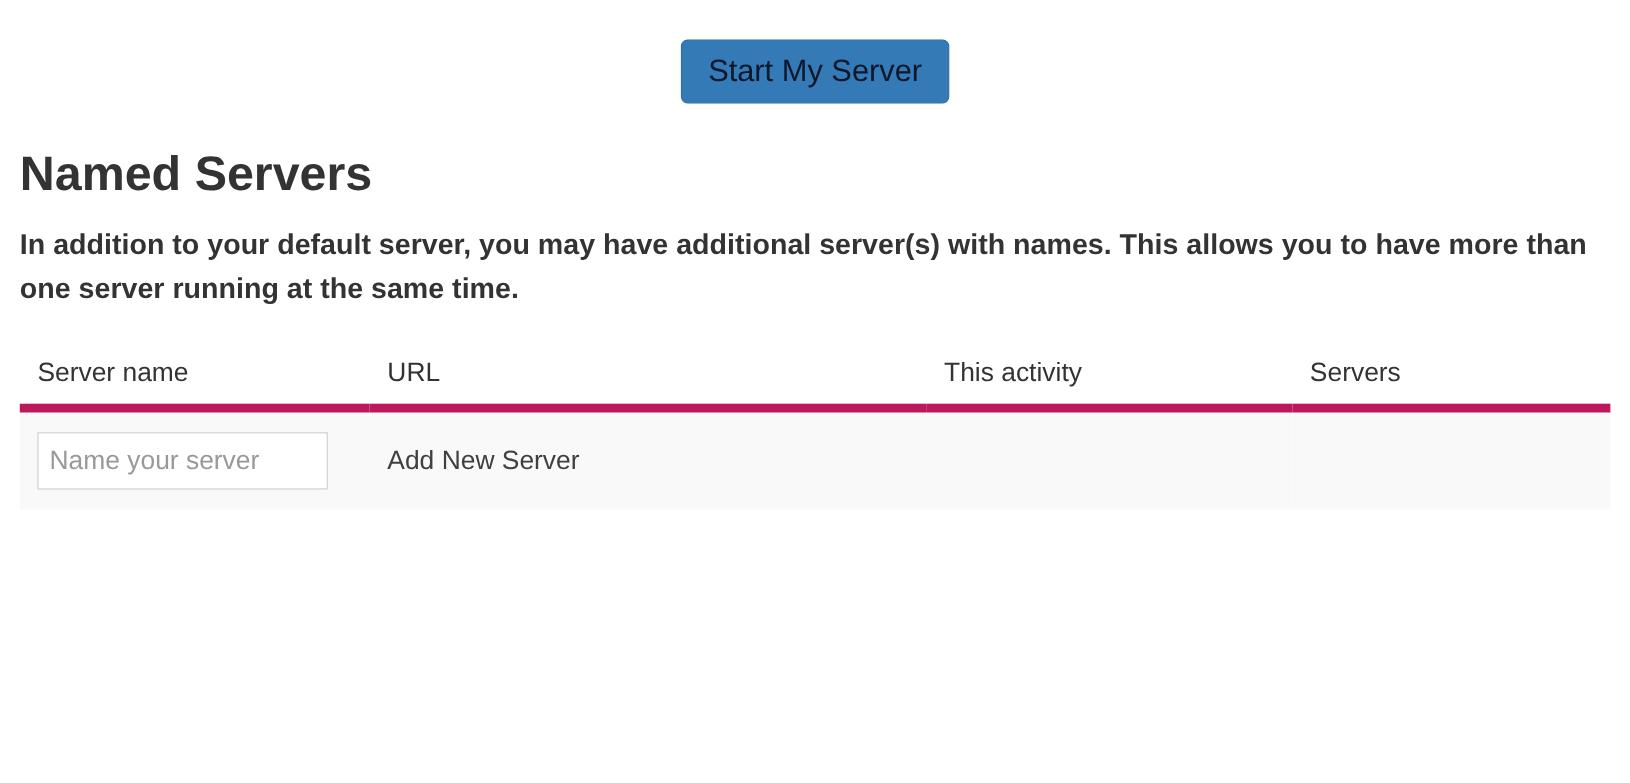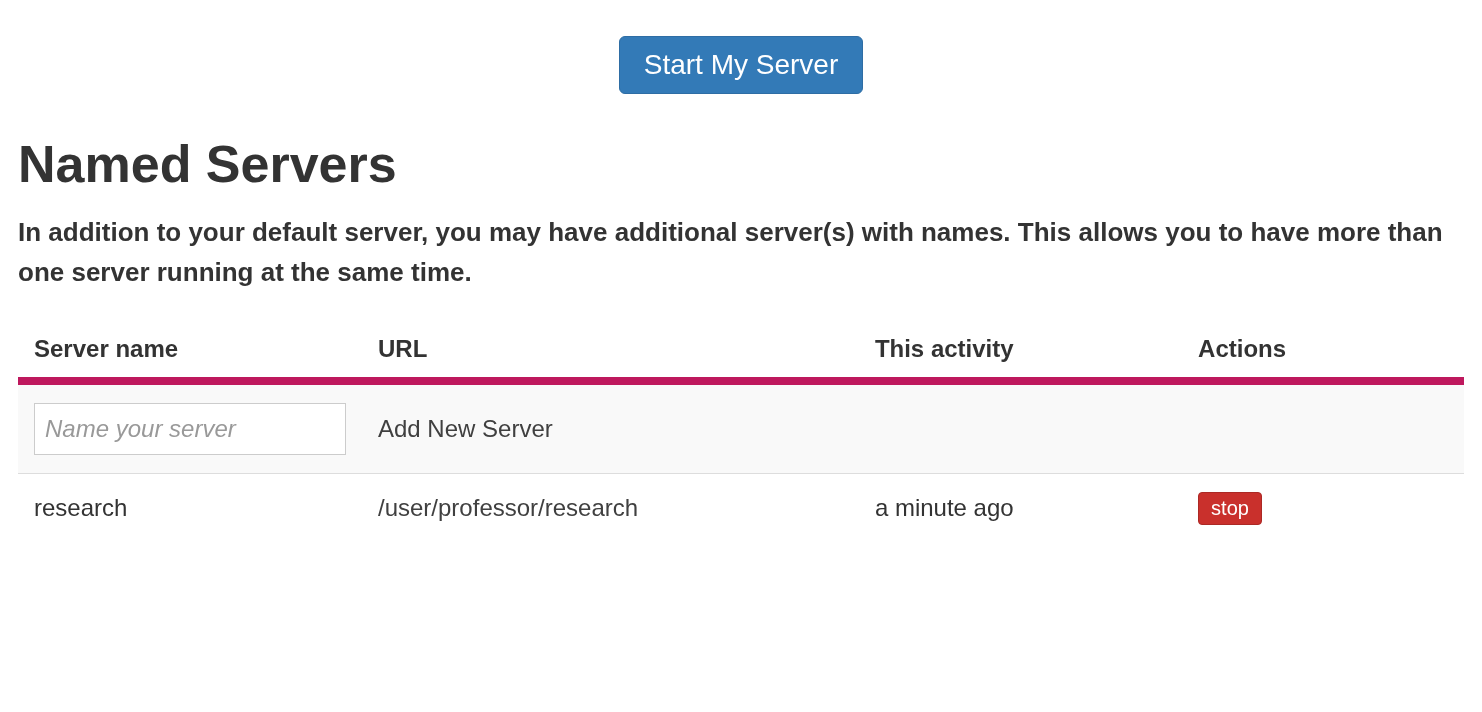--- a/index.html
+++ b/index.html
@@ -20,78 +20,77 @@
     display: inline-block;
     font-weight: 400;
     text-align: center;
     vertical-align: middle;
     cursor: pointer;
     border: 1px solid transparent;
     border-radius: 6px;
     user-select: none;
   }
   .btn-primary {
-    color: #ffffff;
+    color: #0f172a;
     background-color: #337ab7;
     border-color: #2e6da4;
   }
   .btn-lg {
     font-size: 28px;
     padding: 12px 24px;
     border-radius: 6px;
   }
   .btn-sm {
     font-size: 20px;
     padding: 4px 12px;
     border-radius: 4px;
   }
   .btn-danger {
     color: #fff;
     background-color: #c9302c;
     border-color: #ac2925;
   }
   h1.title {
-    font-size: 52px;
+    font-size: 44px;
     font-weight: 600;
     margin: 0 0 18px 0;
     color: #333;
   }
   p.desc {
     font-size: 26px;
     color: #333;
     margin: 0 0 28px 0;
     line-height: 1.55;
     font-weight: bold;
   }
   table {
     width: 100%;
     border-collapse: collapse;
     font-size: 24px;
   }
   thead th {
     text-align: left;
     padding: 14px 16px;
-    font-weight: 700;
+    font-weight: 400;
     color: #333;
     border-bottom: 8px solid #be185d;
   }
   tbody td {
     padding: 18px 16px;
     border-top: 1px solid #ddd;
     vertical-align: middle;
   }
   tbody tr.striped { background-color: #f9f9f9; }
   input.server-name-input {
     font-size: 24px;
     padding: 6px 10px;
     border: 1px solid #ccc;
-    width: 312px;
+    width: 264px;
     height: 52px;
     color: #555;
-    font-style: italic;
   }
   input.server-name-input::placeholder { color: #999; }
   a.link {
     color: #404040;
     text-decoration: none;
     font-size: 24px;
   }
   .btn-group .btn + .btn { margin-left: 8px; }
   
   th.col-name, td.col-name { width: 22%; }
@@ -109,43 +108,31 @@
 <h1 class="title">Named Servers</h1>
 
 <p class="desc">In addition to your default server, you may have additional server(s) with names. This allows you to have more than one server running at the same time.</p>
 
 <table>
   <thead>
     <tr>
       <th class="col-name">Server name</th>
       <th class="col-url">URL</th>
       <th class="col-last">This activity</th>
-      <th class="col-actions">Actions</th>
+      <th class="col-actions">Servers</th>
     </tr>
   </thead>
   <tbody>
     <tr class="striped">
       <td class="col-name">
         <input type="text" class="server-name-input" placeholder="Name your server" style="">
       </td>
       <td class="col-url">
         <a href="#" class="link">Add New Server</a>
       </td>
       <td class="col-last"></td>
       <td class="col-actions"></td>
     </tr>
 
-    <tr>
-      <td class="col-name">research</td>
-      <td class="col-url">
-        <a href="#" class="link">/user/professor/research</a>
-      </td>
-      <td class="col-last">a minute ago</td>
-      <td class="col-actions">
-        <span class="btn-group">
-          <button class="btn btn-danger btn-sm">stop</button>
-        </span>
-      </td>
-    </tr>
 
 
   </tbody>
 </table>
 
 </body></html>

